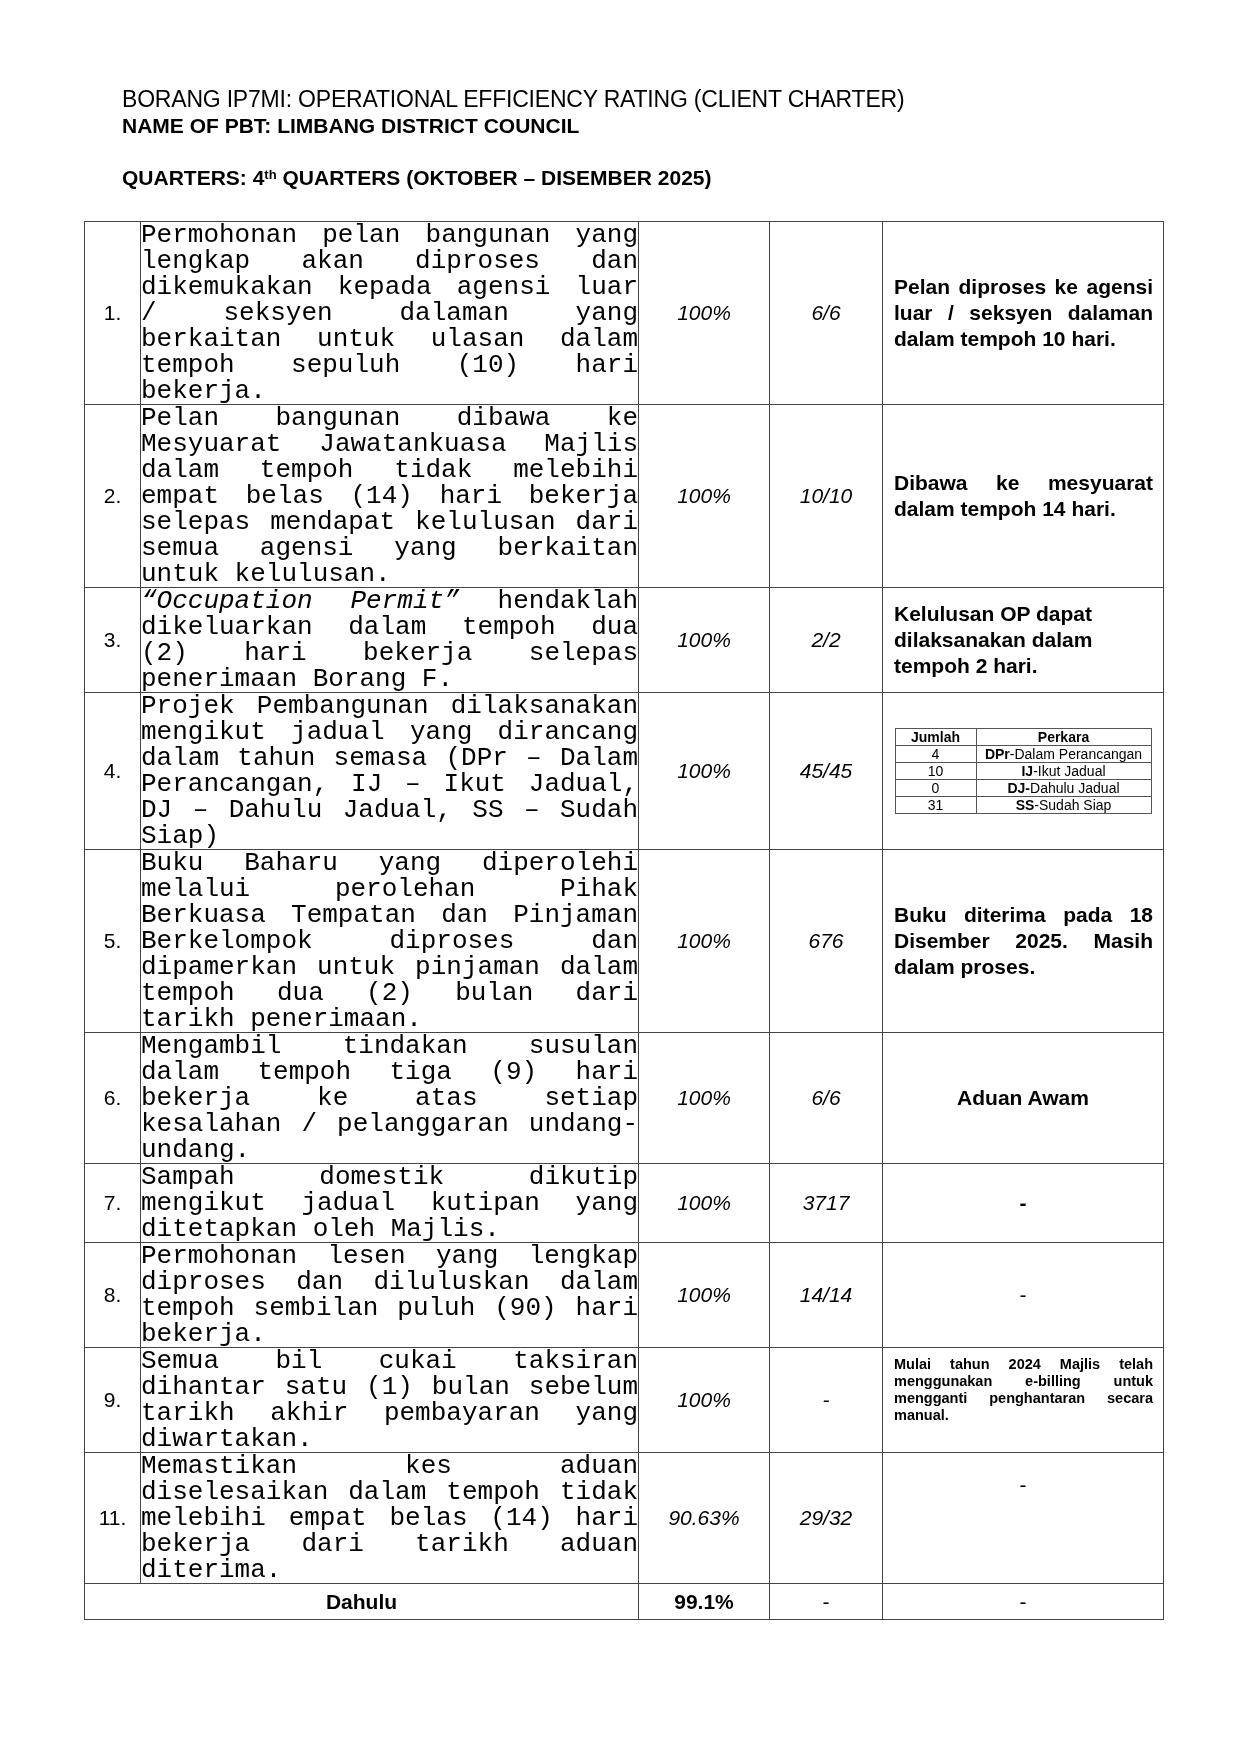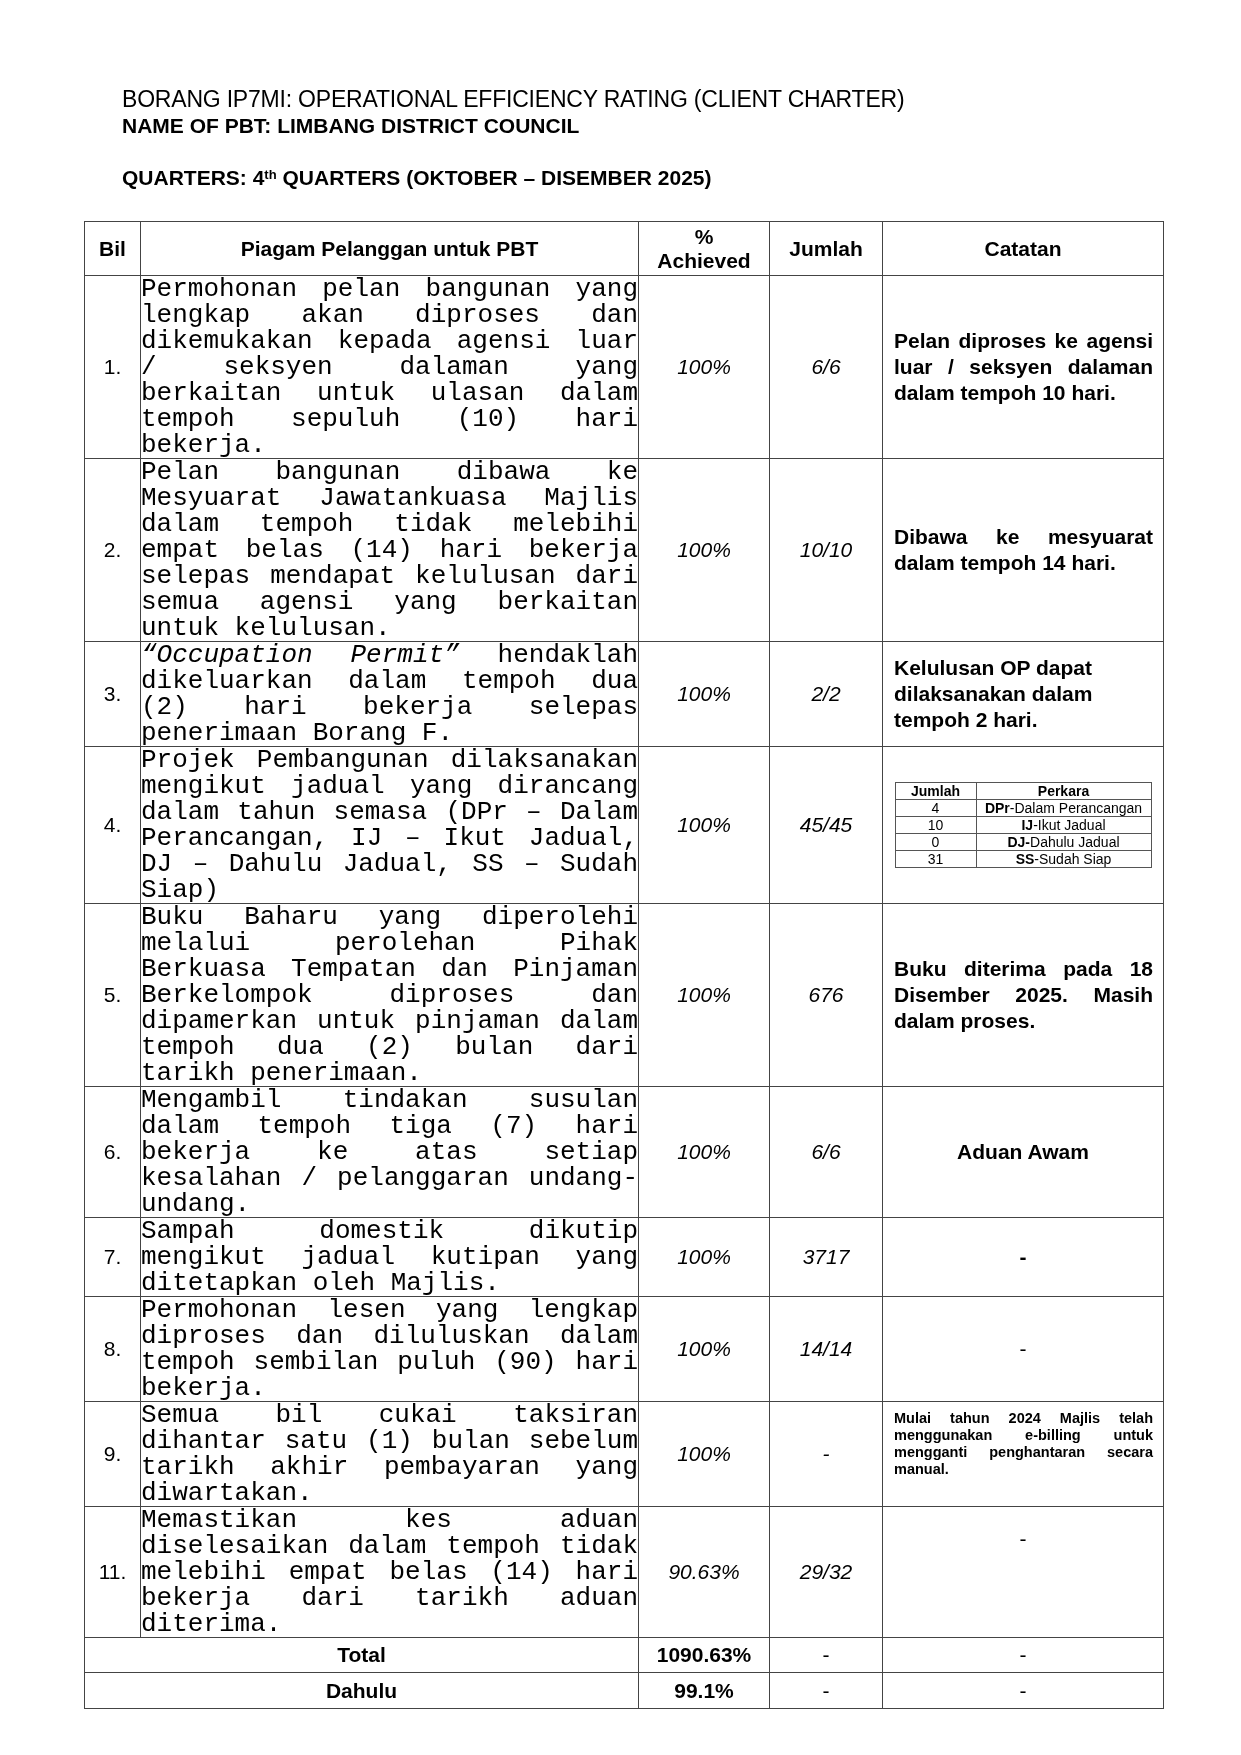--- a/index.html
+++ b/index.html
@@ -50,30 +50,20 @@
 
 <table class="main">
   <colgroup>
     <col class="c-bil">
       <col class="c-desc">
       <col class="c-pct">
       <col class="c-jum">
       <col class="c-cat">
   </colgroup>
   <tbody>
-      <tr style="height:54px">
-    <th>Bil</th>
-    <th>Piagam Pelanggan untuk PBT</th>
-    <th>
-          <div>%</div>
-          <div>Achieved</div>
-        </th>
-    <th>Jumlah</th>
-    <th>Catatan</th>
-  </tr>
 
   <tr style="height:147px">
     <td class="bil">1.</td>
     <td class="desc">Permohonan pelan bangunan yang lengkap akan diproses dan dikemukakan kepada agensi luar / seksyen dalaman yang berkaitan untuk ulasan dalam tempoh sepuluh (10) hari bekerja.</td>
     <td class="num">100%</td>
     <td class="num">6/6</td>
     <td class="cat">
           <div class="cat-bold">Pelan diproses ke agensi luar / seksyen dalaman dalam tempoh 10 hari.</div>
         </td>
   </tr>
@@ -136,21 +126,21 @@
     <td class="desc">Buku Baharu yang diperolehi melalui perolehan Pihak Berkuasa Tempatan dan Pinjaman Berkelompok diproses dan dipamerkan untuk pinjaman dalam tempoh dua (2) bulan dari tarikh penerimaan.</td>
     <td class="num">100%</td>
     <td class="num">676</td>
     <td class="cat">
           <div class="cat-bold">Buku diterima pada 18 Disember 2025. Masih dalam proses.</div>
         </td>
   </tr>
 
   <tr style="height:94px">
     <td class="bil">6.</td>
-    <td class="desc">Mengambil tindakan susulan dalam tempoh tiga (7) hari bekerja ke atas setiap kesalahan / pelanggaran undang-undang.</td>
+    <td class="desc">Mengambil tindakan susulan dalam tempoh tiga (9) hari bekerja ke atas setiap kesalahan / pelanggaran undang-undang.</td>
     <td class="num">100%</td>
     <td class="num">6/6</td>
     <td class="cat">
           <div class="cat-center">Aduan Awam</div>
         </td>
   </tr>
 
   <tr style="height:68px">
     <td class="bil">7.</td>
     <td class="desc">Sampah domestik dikutip mengikut jadual kutipan yang ditetapkan oleh Majlis.</td>
@@ -181,26 +171,20 @@
 
 
   <tr style="height:93px">
     <td class="bil">11.</td>
     <td class="desc">Memastikan kes aduan diselesaikan dalam tempoh tidak melebihi empat belas (14) hari bekerja dari tarikh aduan diterima.</td>
     <td class="num">90.63%</td>
     <td class="num">29/32</td>
     <td class="cat" style="vertical-align:top;padding-top:20px">-</td>
   </tr>
 
-  <tr style="height:35px">
-    <td colspan="2" class="tot-label">Total</td>
-    <td class="tot-val">1090.63%</td>
-    <td class="tot-dash">-</td>
-    <td class="tot-dash">-</td>
-  </tr>
 
   <tr style="height:36px">
     <td colspan="2" class="tot-label">Dahulu</td>
     <td class="tot-val">99.1%</td>
     <td class="tot-dash">-</td>
     <td class="tot-dash">-</td>
   </tr>
 </tbody>
   </table>
 

